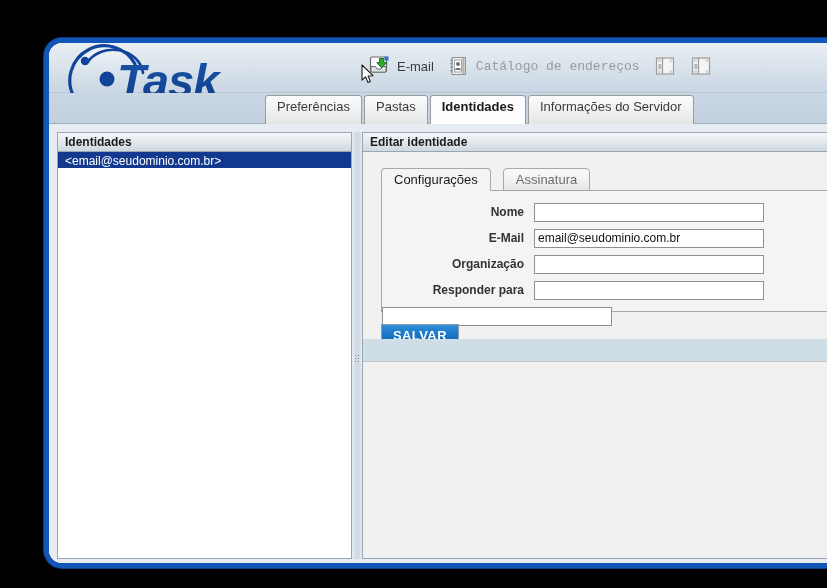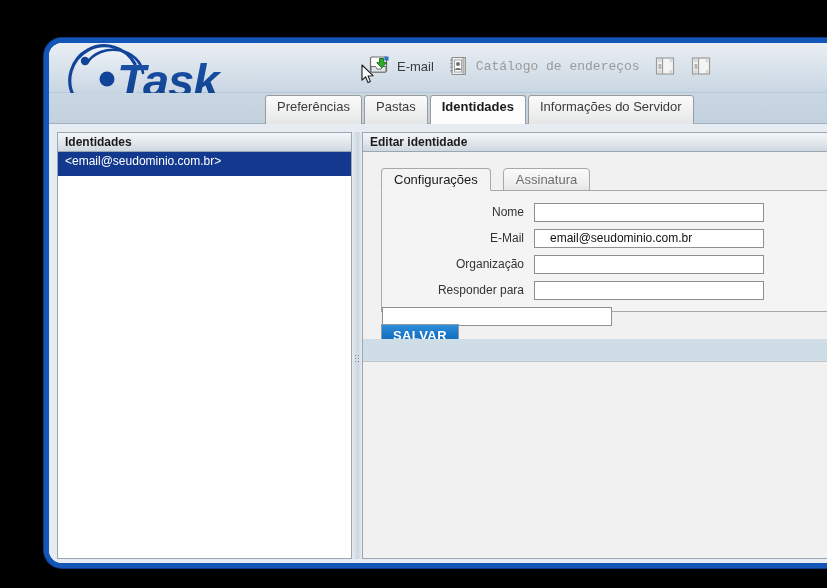--- a/index.html
+++ b/index.html
@@ -130,21 +130,21 @@
     line-height: 18px;
     padding: 0 7px;
     font-size: 12px;
     font-weight: bold;
     color: #1b1b1b;
     background: linear-gradient(to bottom, #f4f6f8 0%, #e3e8ed 50%, #ced7e0 100%);
     border-bottom: 1px solid #9aa7b3;
   }
   #identity-list { flex: 1; background: #ffffff; }
   .identity-row {
-    height: 24px;
+    height: 16px;
     line-height: 19px;
     padding: 0 7px;
     font-size: 12px;
     color: #ffffff;
     background: #13398f;
     cursor: pointer;
   }
 
   
   #splitter {
@@ -214,30 +214,30 @@
     align-items: center;
     height: 22px;
     margin-top: 4px;
   }
   .form-row:first-child { margin-top: 10px; }
   .form-label {
     width: 152px;
     text-align: right;
     padding-right: 10px;
     font-size: 12px;
-    font-weight: normal;
+    font-weight: bold;
     color: #333333;
   }
   .form-input {
     width: 230px;
     height: 19px;
     font-size: 12px;
     font-family: "Liberation Sans", sans-serif;
     color: #111111;
-    padding: 1px 15px;
+    padding: 1px 3px;
     border: 1px solid #8f8f8f;
     background: #ffffff;
     outline: none;
   }
 
   #save-row {
     position: absolute;
     left: 18px;
     top: 172px;
   }

